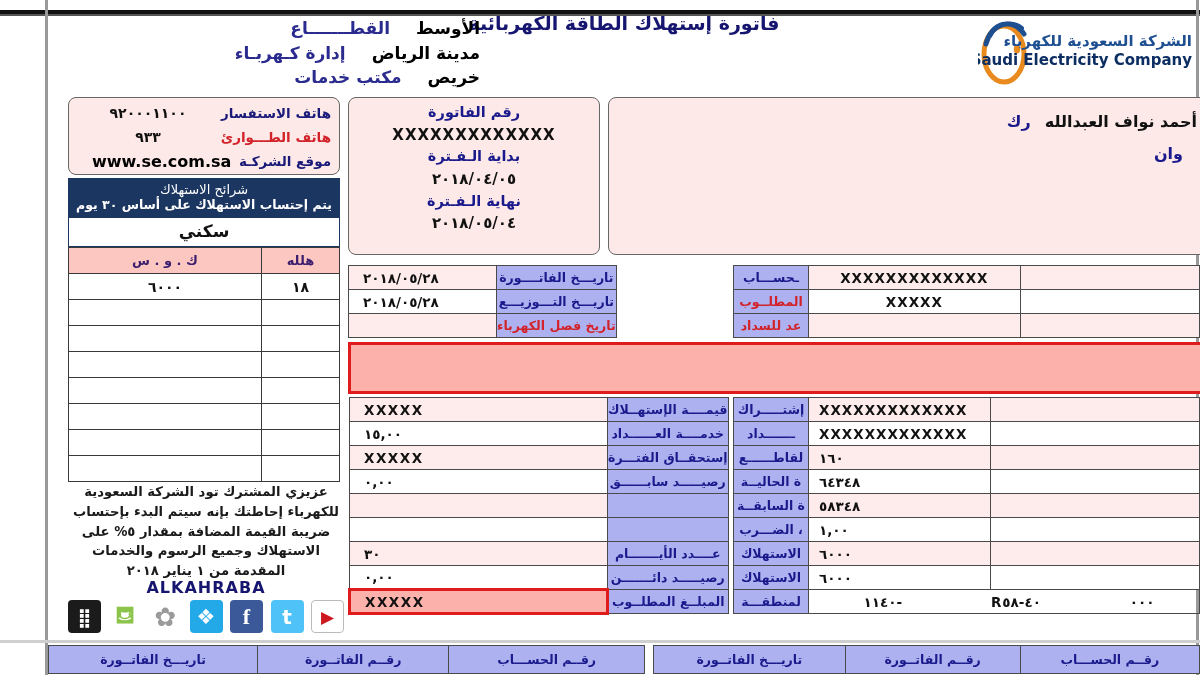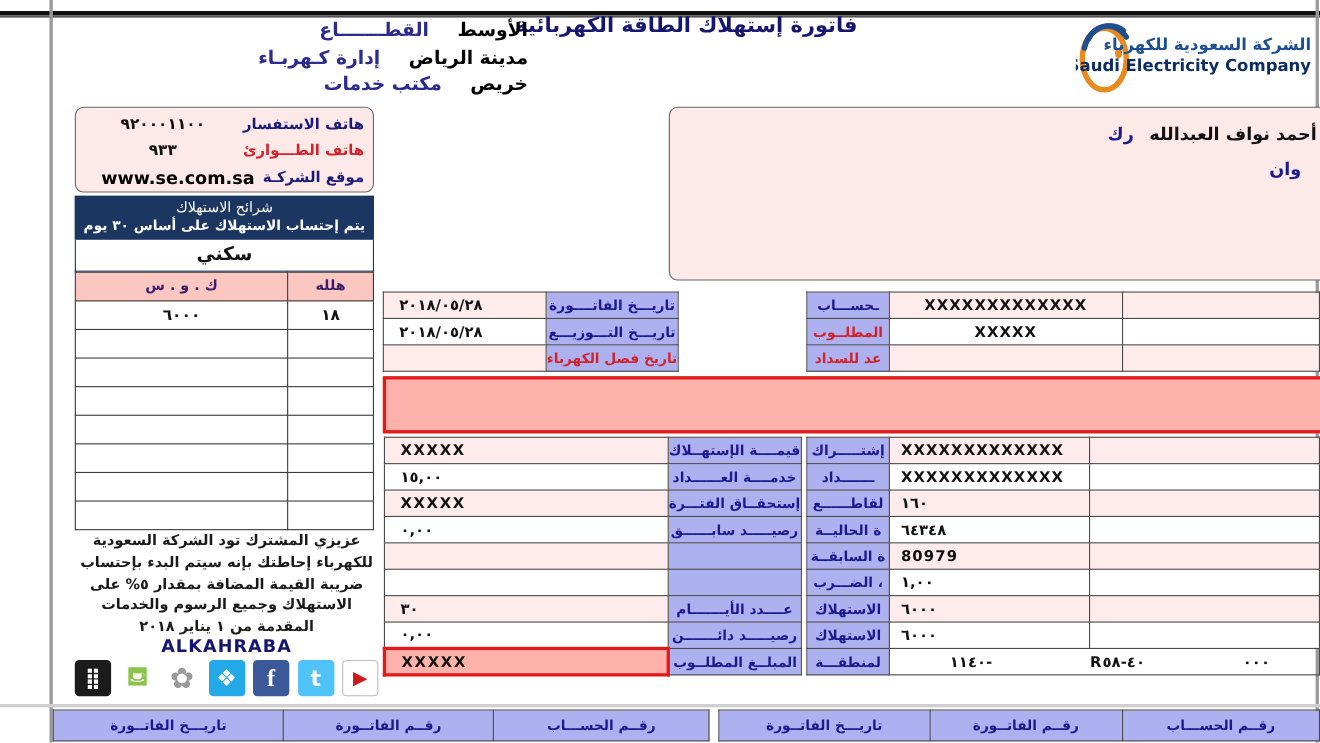--- a/index.html
+++ b/index.html
@@ -264,20 +264,28 @@
   <div class="socials">
     <span class="ico" style="background:#1b1b1b;color:#fff;">⣿</span>
     <span class="ico" style="background:#fff;color:#8cc34a;font-size:24px;">⛾</span>
     <span class="ico" style="background:#fff;color:#9a9a9a;font-size:26px;">✿</span>
     <span class="ico" style="background:#23a9e8;color:#fff;font-size:21px;">❖</span>
     <span class="ico" style="background:#3b5998;color:#fff;font-size:22px;font-family:'Liberation Serif',serif;">f</span>
     <span class="ico" style="background:#4fc3f7;color:#fff;font-size:20px;">t</span>
     <span class="ico" style="background:#fff;color:#cc181e;font-size:17px;border:1px solid #bbb;">▶</span>
   </div>
 
+  <div class="invbox pinkbox">
+    <div class="lbl">رقم الفاتورة</div>
+    <div class="val">XXXXXXXXXXXXX</div>
+    <div class="lbl">بداية الـفـترة</div>
+    <div class="val">٢٠١٨/٠٤/٠٥</div>
+    <div class="lbl">نهاية الـفـترة</div>
+    <div class="val">٢٠١٨/٠٥/٠٤</div>
+  </div>
 
   <div class="custbox pinkbox">
     <div class="crow">
       <span class="c-val">أحمد نواف العبدالله</span>
       <span class="c-lbl">رك</span>
     </div>
     <div class="crow">
       <span class="c-val"></span>
       <span class="c-lbl">وان</span>
     </div>
@@ -380,21 +388,21 @@
       <td class="val">١٦٠</td>
       <td class="lbl">لقاطــــــع</td>
     </tr>
     <tr>
       <td class="blank pad"></td>
       <td class="val blank">٦٤٣٤٨</td>
       <td class="lbl">ة الحاليــة</td>
     </tr>
     <tr class="alt">
       <td class="blank pad"></td>
-      <td class="val">80979</td>
+      <td class="val">٥٨٣٤٨</td>
       <td class="lbl">ة السابقــة</td>
     </tr>
     <tr>
       <td class="blank pad"></td>
       <td class="val blank">١,٠٠</td>
       <td class="lbl">، الضـــرب</td>
     </tr>
     <tr class="alt">
       <td class="blank pad"></td>
       <td class="val">٦٠٠٠</td>

